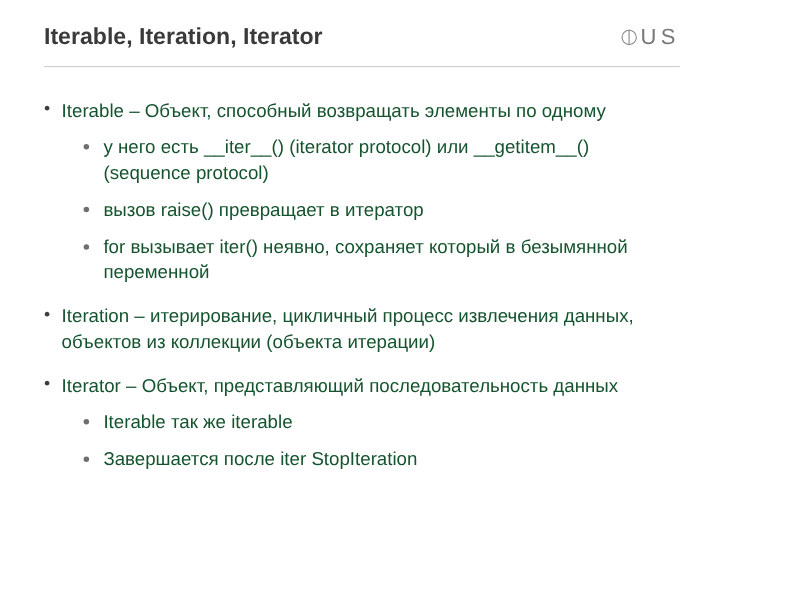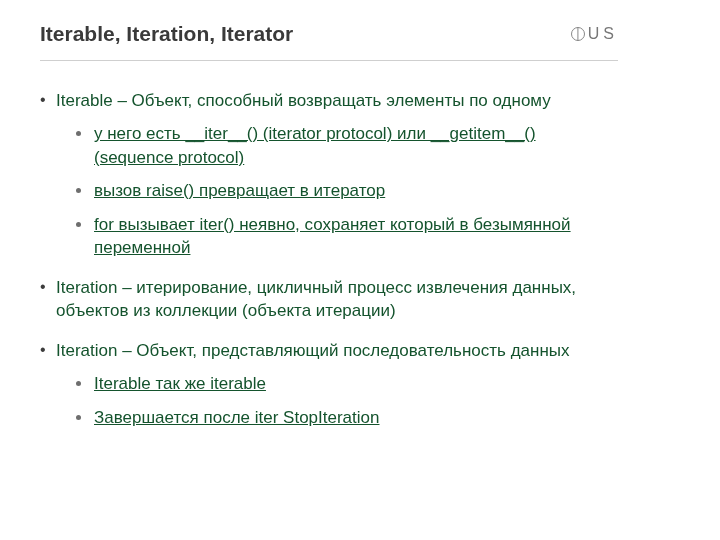--- a/index.html
+++ b/index.html
@@ -26,21 +26,21 @@
   .title {
     font-size: 21px;
     font-weight: bold;
     color: #3a3a3a;
   }
   .logo {
     display: flex;
     align-items: center;
     gap: 1px;
     color: #777;
-    font-size: 16px;
+    font-size: 20px;
     letter-spacing: 4px;
     font-family: Arial, sans-serif;
   }
   .logo-circle {
     width: 14px;
     height: 14px;
     border: 1.2px solid #888;
     border-radius: 50%;
     display: inline-block;
     position: relative;
@@ -81,21 +81,20 @@
   }
   ul.level2 {
     list-style: none;
     padding-left: 20px;
     margin-top: 10px;
   }
   ul.level2 > li {
     position: relative;
     padding-left: 18px;
     margin-bottom: 10px;
-    text-decoration: underline;
   }
   ul.level2 > li::before {
     content: "";
     position: absolute;
     left: 0;
     top: 9px;
     width: 5px;
     height: 5px;
     background: #6e6e6e;
     border-radius: 50%;
@@ -123,21 +122,21 @@
           <li><span>вызов raise() превращает в итератор</span></li>
           <li><span>for вызывает iter() неявно, сохраняет который в безымянной переменной</span></li>
         </ul>
       </li>
 
       <li>
         <span>Iteration – итерирование, цикличный процесс извлечения данных, объектов из коллекции (объекта итерации)</span>
       </li>
 
       <li>
-        <span>Iteration – Объект, представляющий последовательность данных</span>
+        <span>Iterator – Объект, представляющий последовательность данных</span>
         <ul class="level2">
           <li><span>Iterable так же iterable</span></li>
           <li><span>Завершается после iter StopIteration</span></li>
         </ul>
       </li>
 
     </ul>
   </div>
 </div>
 

